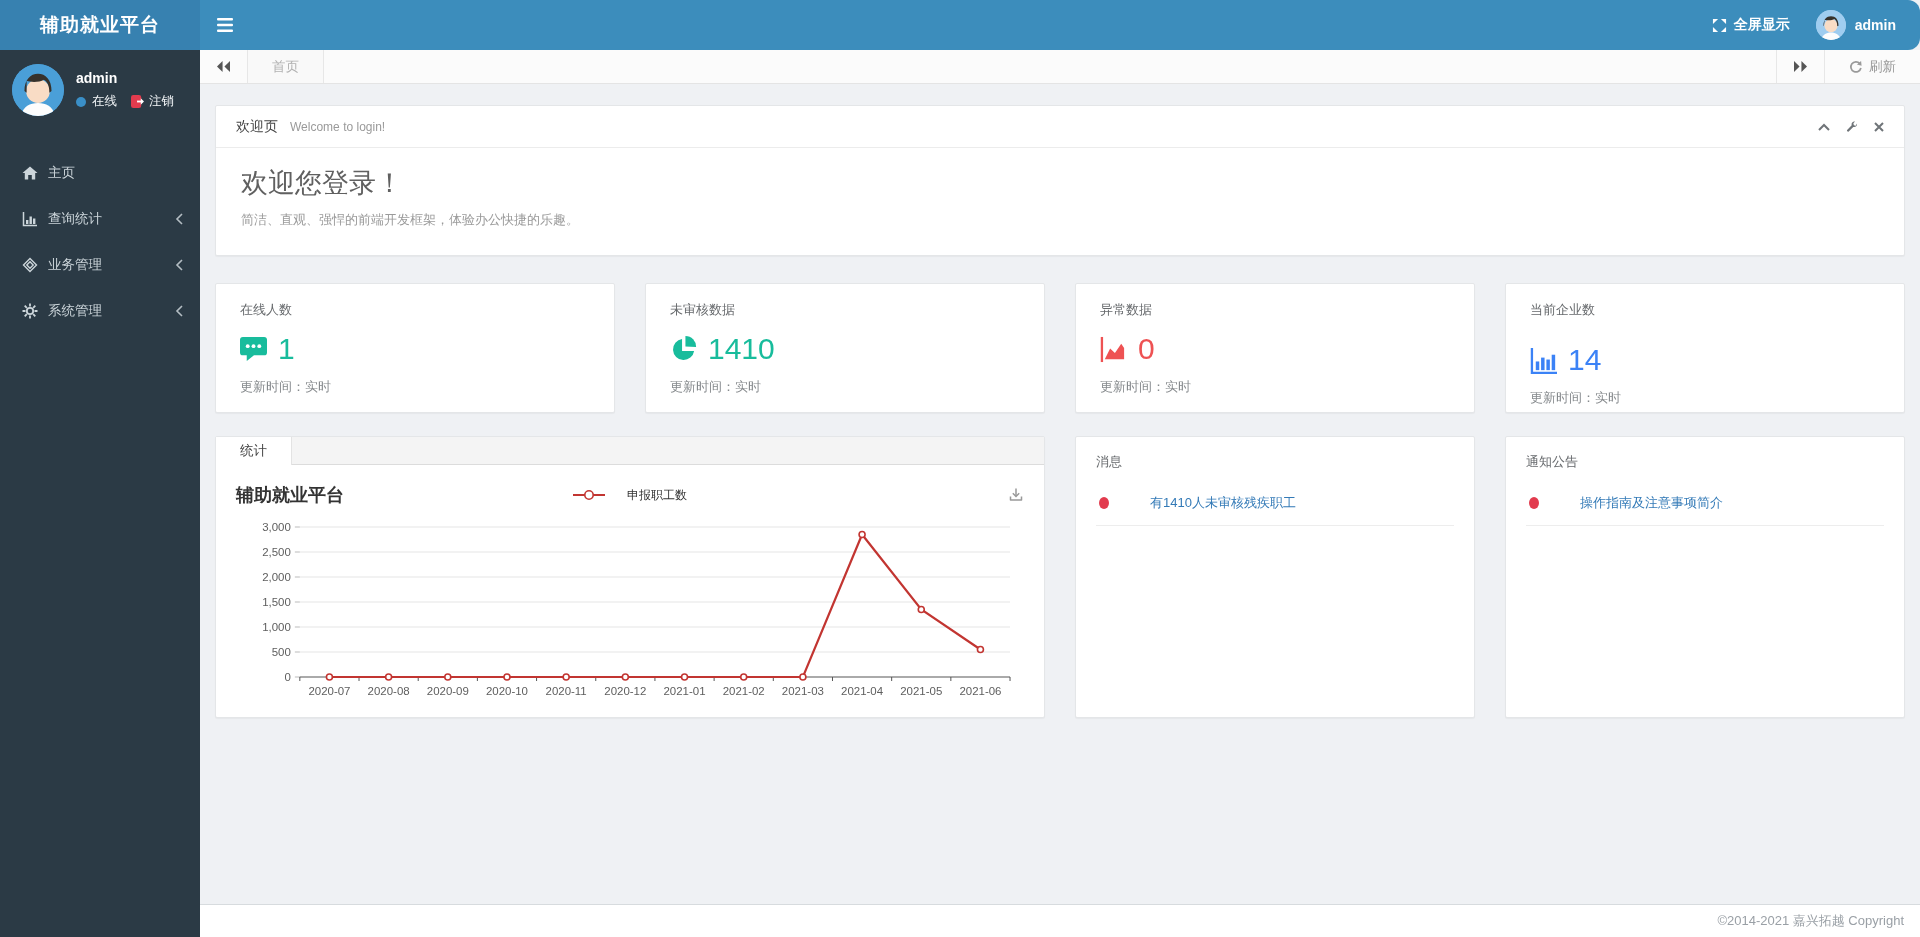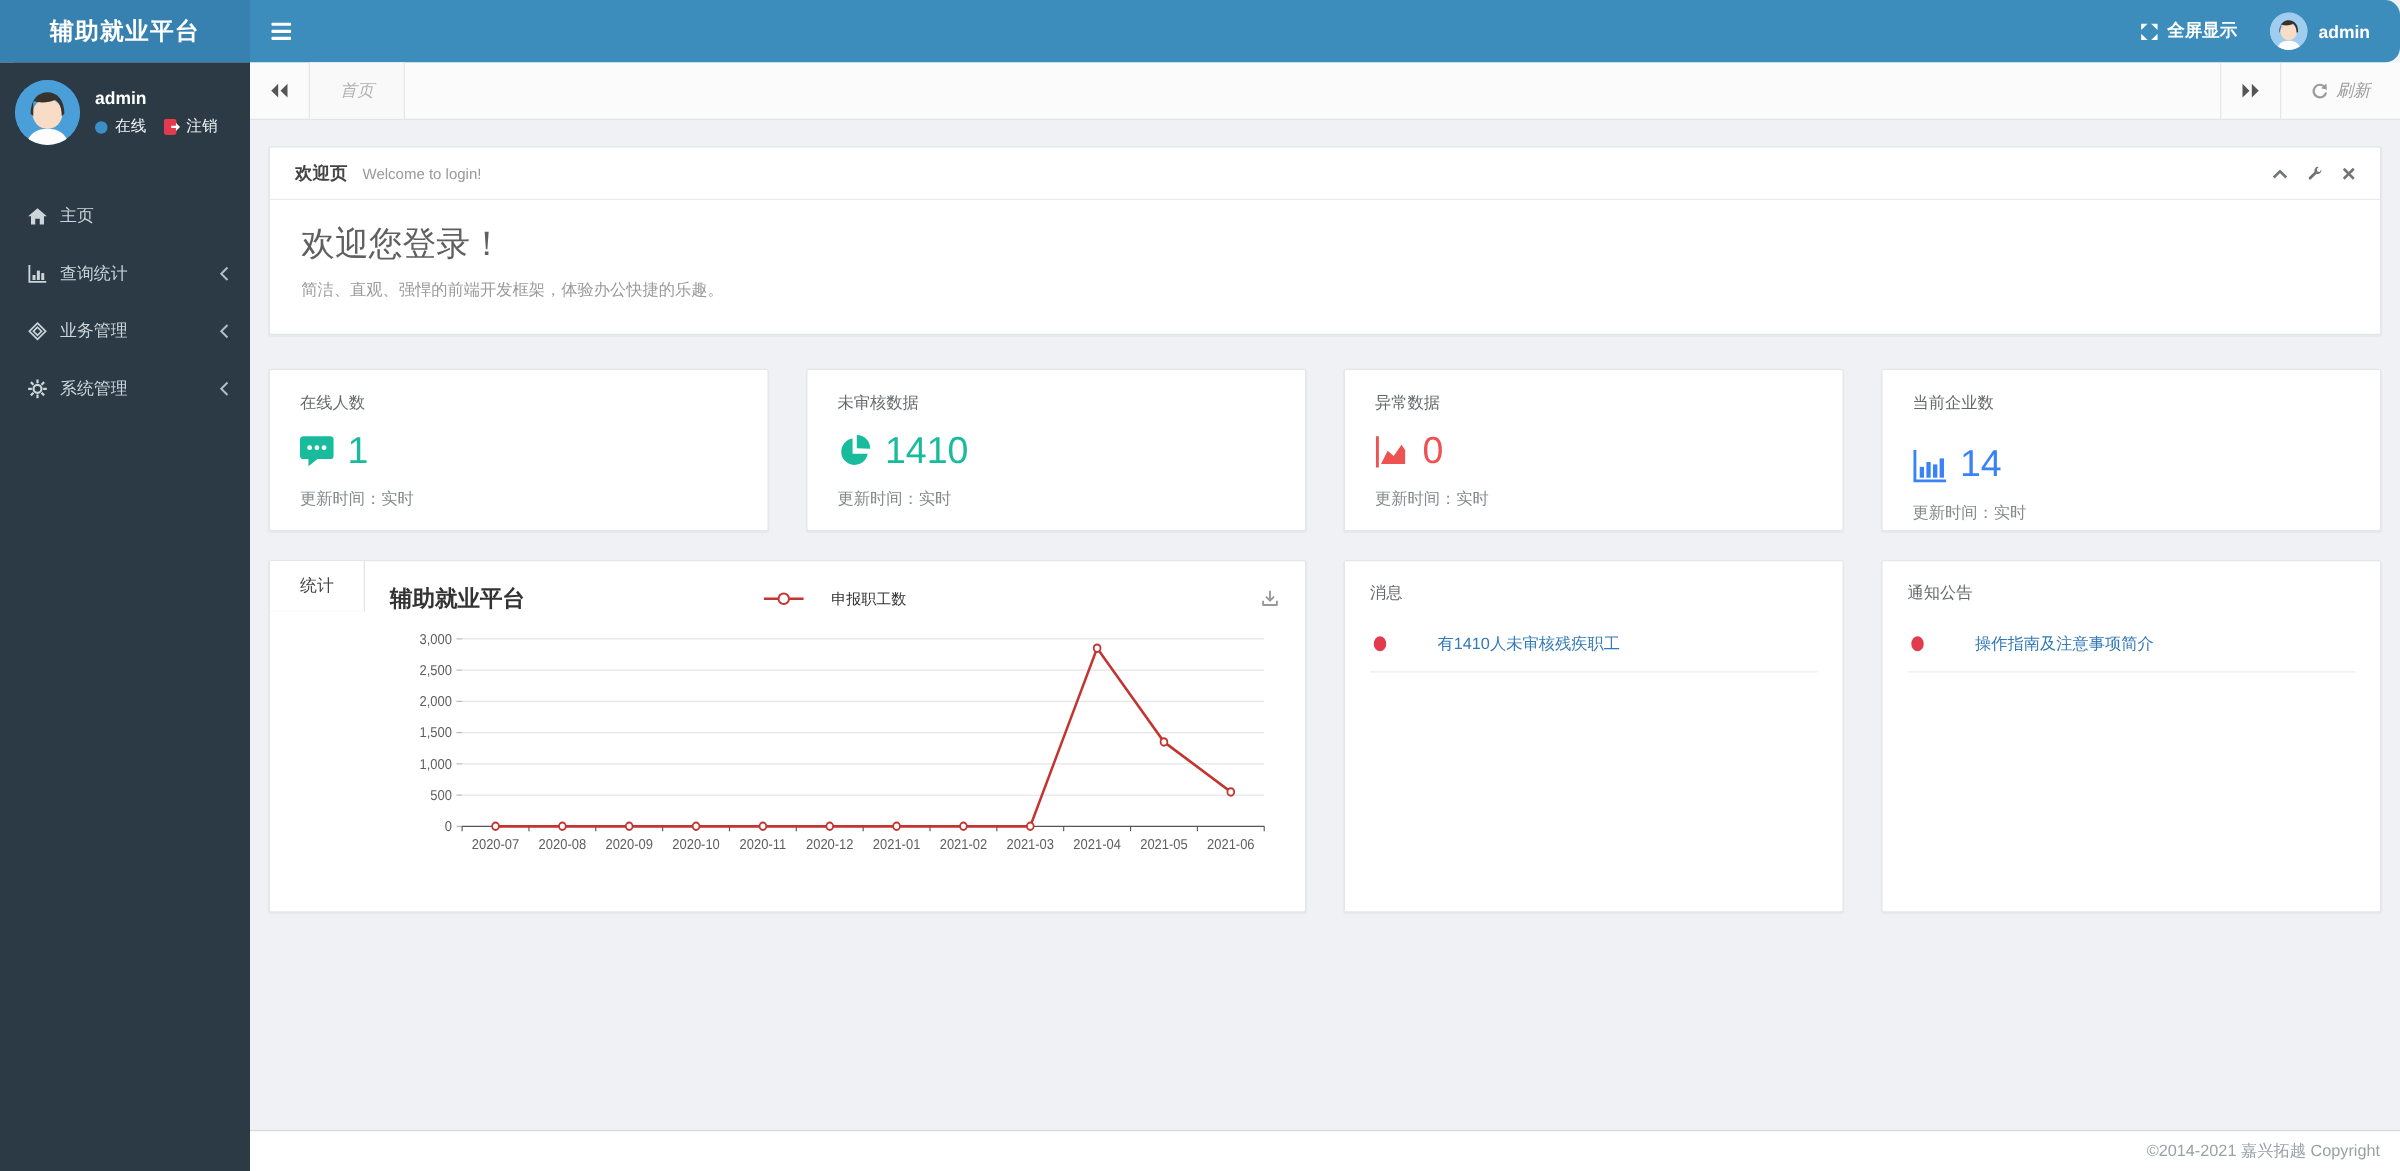--- a/index.html
+++ b/index.html
@@ -30,53 +30,53 @@
   .status-dot { width:10px; height:10px; border-radius:50%; background:#3a8fc7; }
   .logout { display:flex; align-items:center; gap:5px; margin-left:8px; cursor:pointer; color:#f2f5f7; }
   .nav { margin-top:18px; }
   .nav-item { display:flex; align-items:center; height:46px; padding:0 16px 0 22px; font-size:13.5px;
     cursor:pointer; color:#ccd5da; }
   .nav-item .nav-ic { width:17px; height:17px; margin-right:9px; flex:none; display:flex; align-items:center; }
   .nav-item .chev { margin-left:auto; opacity:.85; display:flex; }
   svg { display:block; }
 
   
-  .tabbar { height:46px; background:#fbfbfb; border-bottom:1px solid #e4e4e4; display:flex; align-items:stretch;font-style:italic; }
+  .tabbar { height:34px; background:#fbfbfb; border-bottom:1px solid #e4e4e4; display:flex; align-items:stretch; }
   .tb-btn { width:48px; display:flex; align-items:center; justify-content:center; color:#555; cursor:pointer; }
   .tb-btn.l { border-right:1px solid #e7e7e7; }
   .tb-btn.r { border-left:1px solid #e7e7e7; }
   .tab { padding:0 24px; display:flex; align-items:center; color:#b2b2b2; font-size:13.5px;
     border-right:1px solid #e7e7e7; cursor:pointer; background:#f9f9f9; }
   .tb-spacer { flex:1; }
   .refresh { width:96px; display:flex; align-items:center; justify-content:center; gap:6px; color:#9a9a9a;
     font-size:13.5px; border-left:1px solid #e7e7e7; cursor:pointer; }
 
   
   .content { flex:1; padding:21px 15px 0 15px; overflow:hidden; }
   .panel { background:#fff; border:1px solid #e4e6e8; border-radius:2px; box-shadow:0 1px 1px rgba(0,0,0,.04); }
 
   .welcome { margin-bottom:27px; }
   .welcome-head { height:42px; display:flex; align-items:center; padding:0 20px; border-bottom:1px solid #ececec; }
-  .welcome-head .t { font-size:14px; font-weight:bold; color:#444; }
+  .welcome-head .t { font-size:14px; font-weight:normal; color:#444; }
   .welcome-head .s { font-size:12px; color:#9a9a9a; margin-left:12px; }
   .head-tools { margin-left:auto; display:flex; align-items:center; gap:16px; color:#6f7478; }
   .head-tools span { cursor:pointer; display:flex; }
   .welcome-body { padding:17px 25px 26px 25px; }
   .welcome-title { font-size:27px; color:#606060; font-weight:normal; }
   .welcome-desc { font-size:13px; color:#9a9a9a; margin-top:10px; }
 
   .cards { display:grid; grid-template-columns:repeat(4,1fr); gap:30px; margin-bottom:23px; }
   .stat-card { height:130px; padding:17px 24px; }
   .stat-label { font-size:13px; color:#66696c; }
   .stat-value { display:flex; align-items:center; gap:11px; margin:13px 0 12px 0; font-size:30px; }
   .stat-value .ic { width:27px; height:27px; display:flex; }
   .stat-note { font-size:13px; color:#85898c; }
 
   .row2 { display:grid; grid-template-columns:repeat(4,1fr); gap:30px; }
-  .chart-panel { grid-column:span 2; height:282px; display:flex; flex-direction:row; }
+  .chart-panel { grid-column:span 2; height:282px; display:flex; flex-direction:column; }
   .chart-tabs { height:40px; background:#f4f4f4; border-bottom:1px solid #dcdcdc; display:flex; }
   .chart-tab { padding:0 24px; background:#fff; display:flex; align-items:center; font-size:13.5px; color:#444;
     border-right:1px solid #e3e3e3; margin-bottom:-1px; cursor:pointer; }
   .chart-body { flex:1; padding:12px 20px 8px 20px; position:relative; }
   .chart-title-row { display:flex; align-items:center; height:36px; }
   .chart-title { font-size:18px; font-weight:bold; color:#333; }
   .chart-legend { position:absolute; left:50%; transform:translateX(-50%); display:flex; align-items:center; gap:22px;
     font-size:12px; color:#333; cursor:pointer; }
   .dl-btn { margin-left:auto; color:#999; cursor:pointer; }
   .chart-area { height:196px; }

